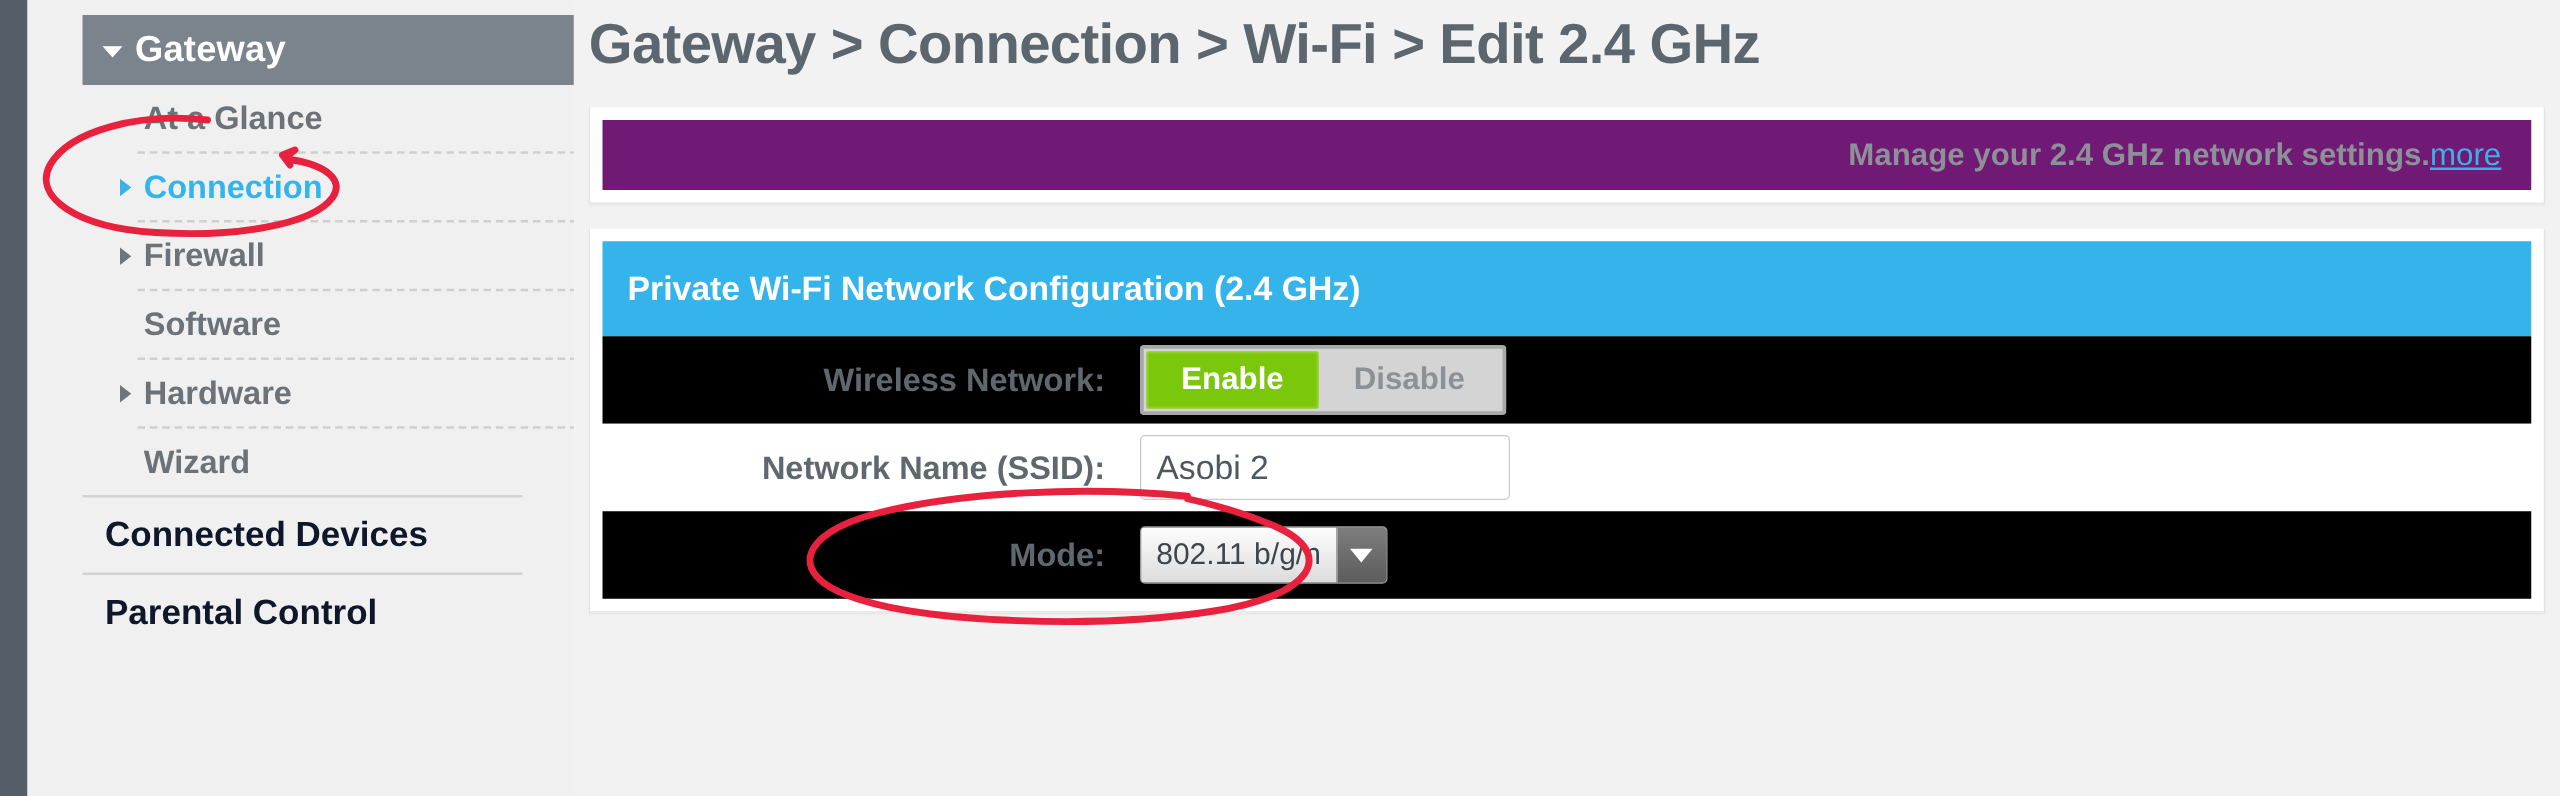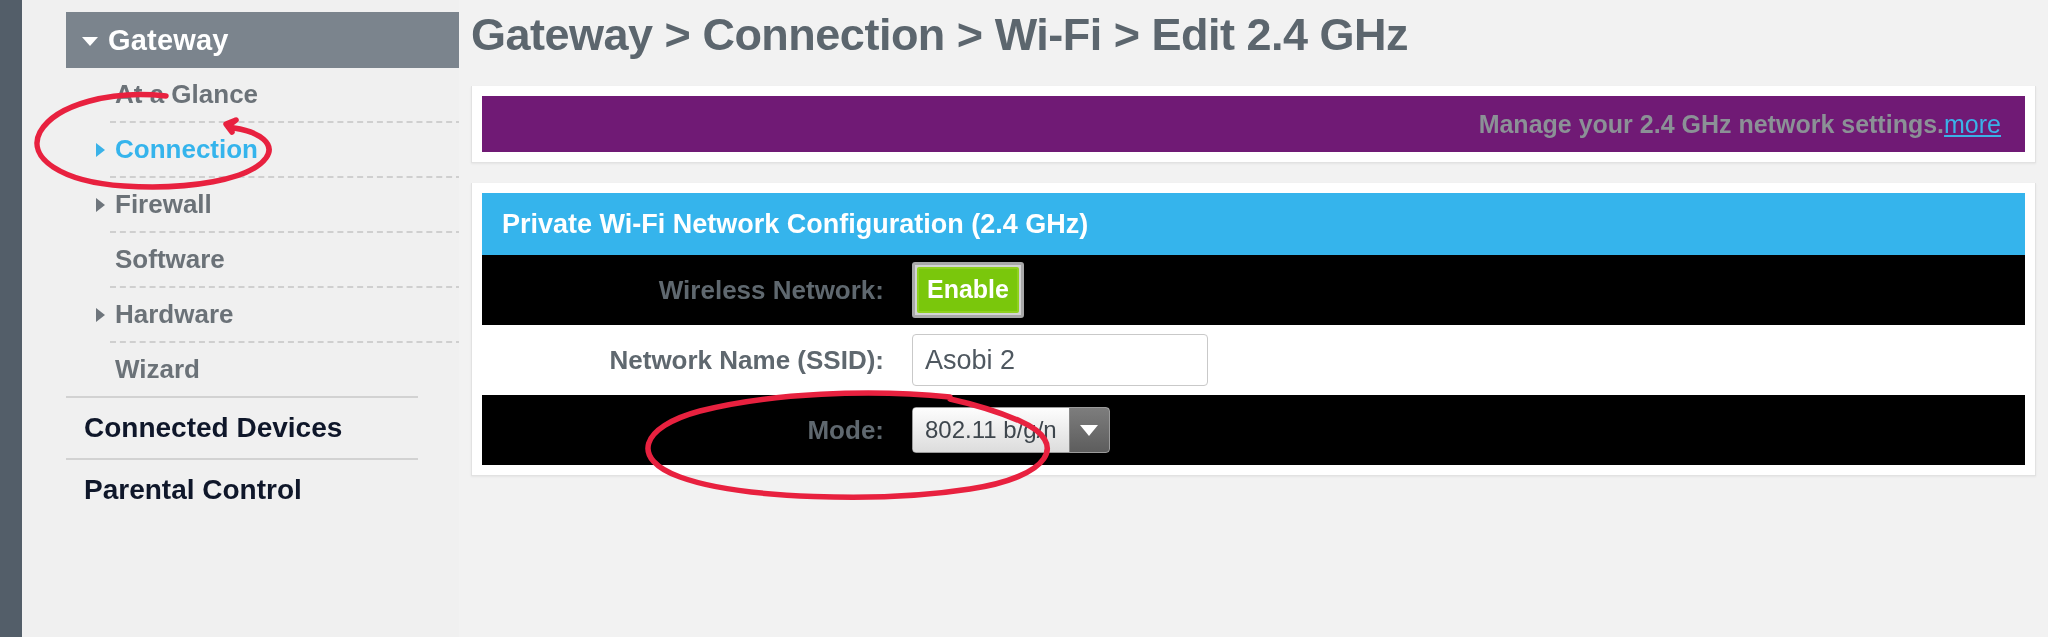--- a/index.html
+++ b/index.html
@@ -143,21 +143,21 @@
   }
   .more-link {
     font-size: 25px;
     color: #3ab2e8;
     text-decoration: underline;
     font-weight: normal;
   }
 
   .blue-header {
     background: #35b4ec;
-    height: 62px;
+    height: 76px;
     display: flex;
     align-items: center;
     padding-left: 20px;
   }
   .blue-header-label {
     color: #ffffff;
     font-size: 27px;
     font-weight: bold;
   }
 
@@ -184,21 +184,21 @@
   .toggle-wrap {
     display: inline-flex;
     border: 3px solid #a8a8a8;
     border-radius: 3px;
     background: #d4d4d4;
     padding: 2px;
   }
   .tg-btn {
     font-size: 25px;
     font-weight: bold;
-    padding: 7px 8px;
+    padding: 7px 26px;
     border-radius: 2px;
     line-height: 1.1;
   }
   .tg-btn.on {
     background: #7ac70c;
     color: #ffffff;
     border: 2px solid #8fd11f;
   }
   .tg-btn.off {
     background: transparent;
@@ -342,20 +342,21 @@
 
         <div class="blue-header">
           <span class="blue-header-label">Private Wi-Fi Network Configuration (2.4 GHz)</span>
         </div>
 
         <div class="form-row shade">
           <div class="form-label">Wireless Network:</div>
           <div class="form-field">
             <div class="toggle-wrap">
               <span class="tg-btn on">Enable</span>
+              <span class="tg-btn off">Disable</span>
             </div>
           </div>
         </div>
 
         <div class="form-row plain">
           <div class="form-label">Network Name (SSID):</div>
           <div class="form-field">
             <input class="text-input" type="text" value="Asobi 2" style="">
           </div>
         </div>

